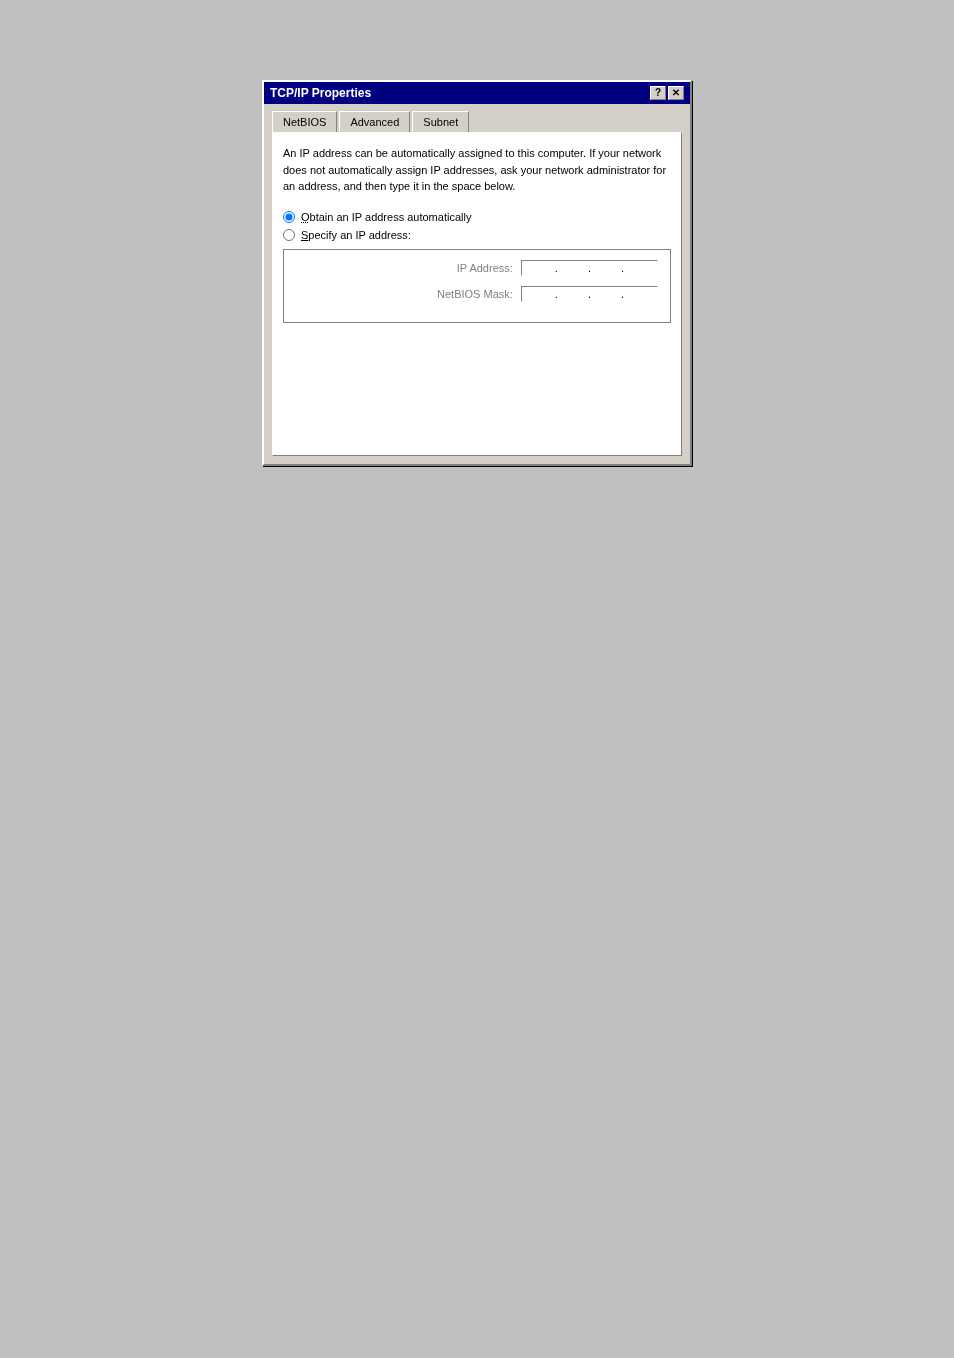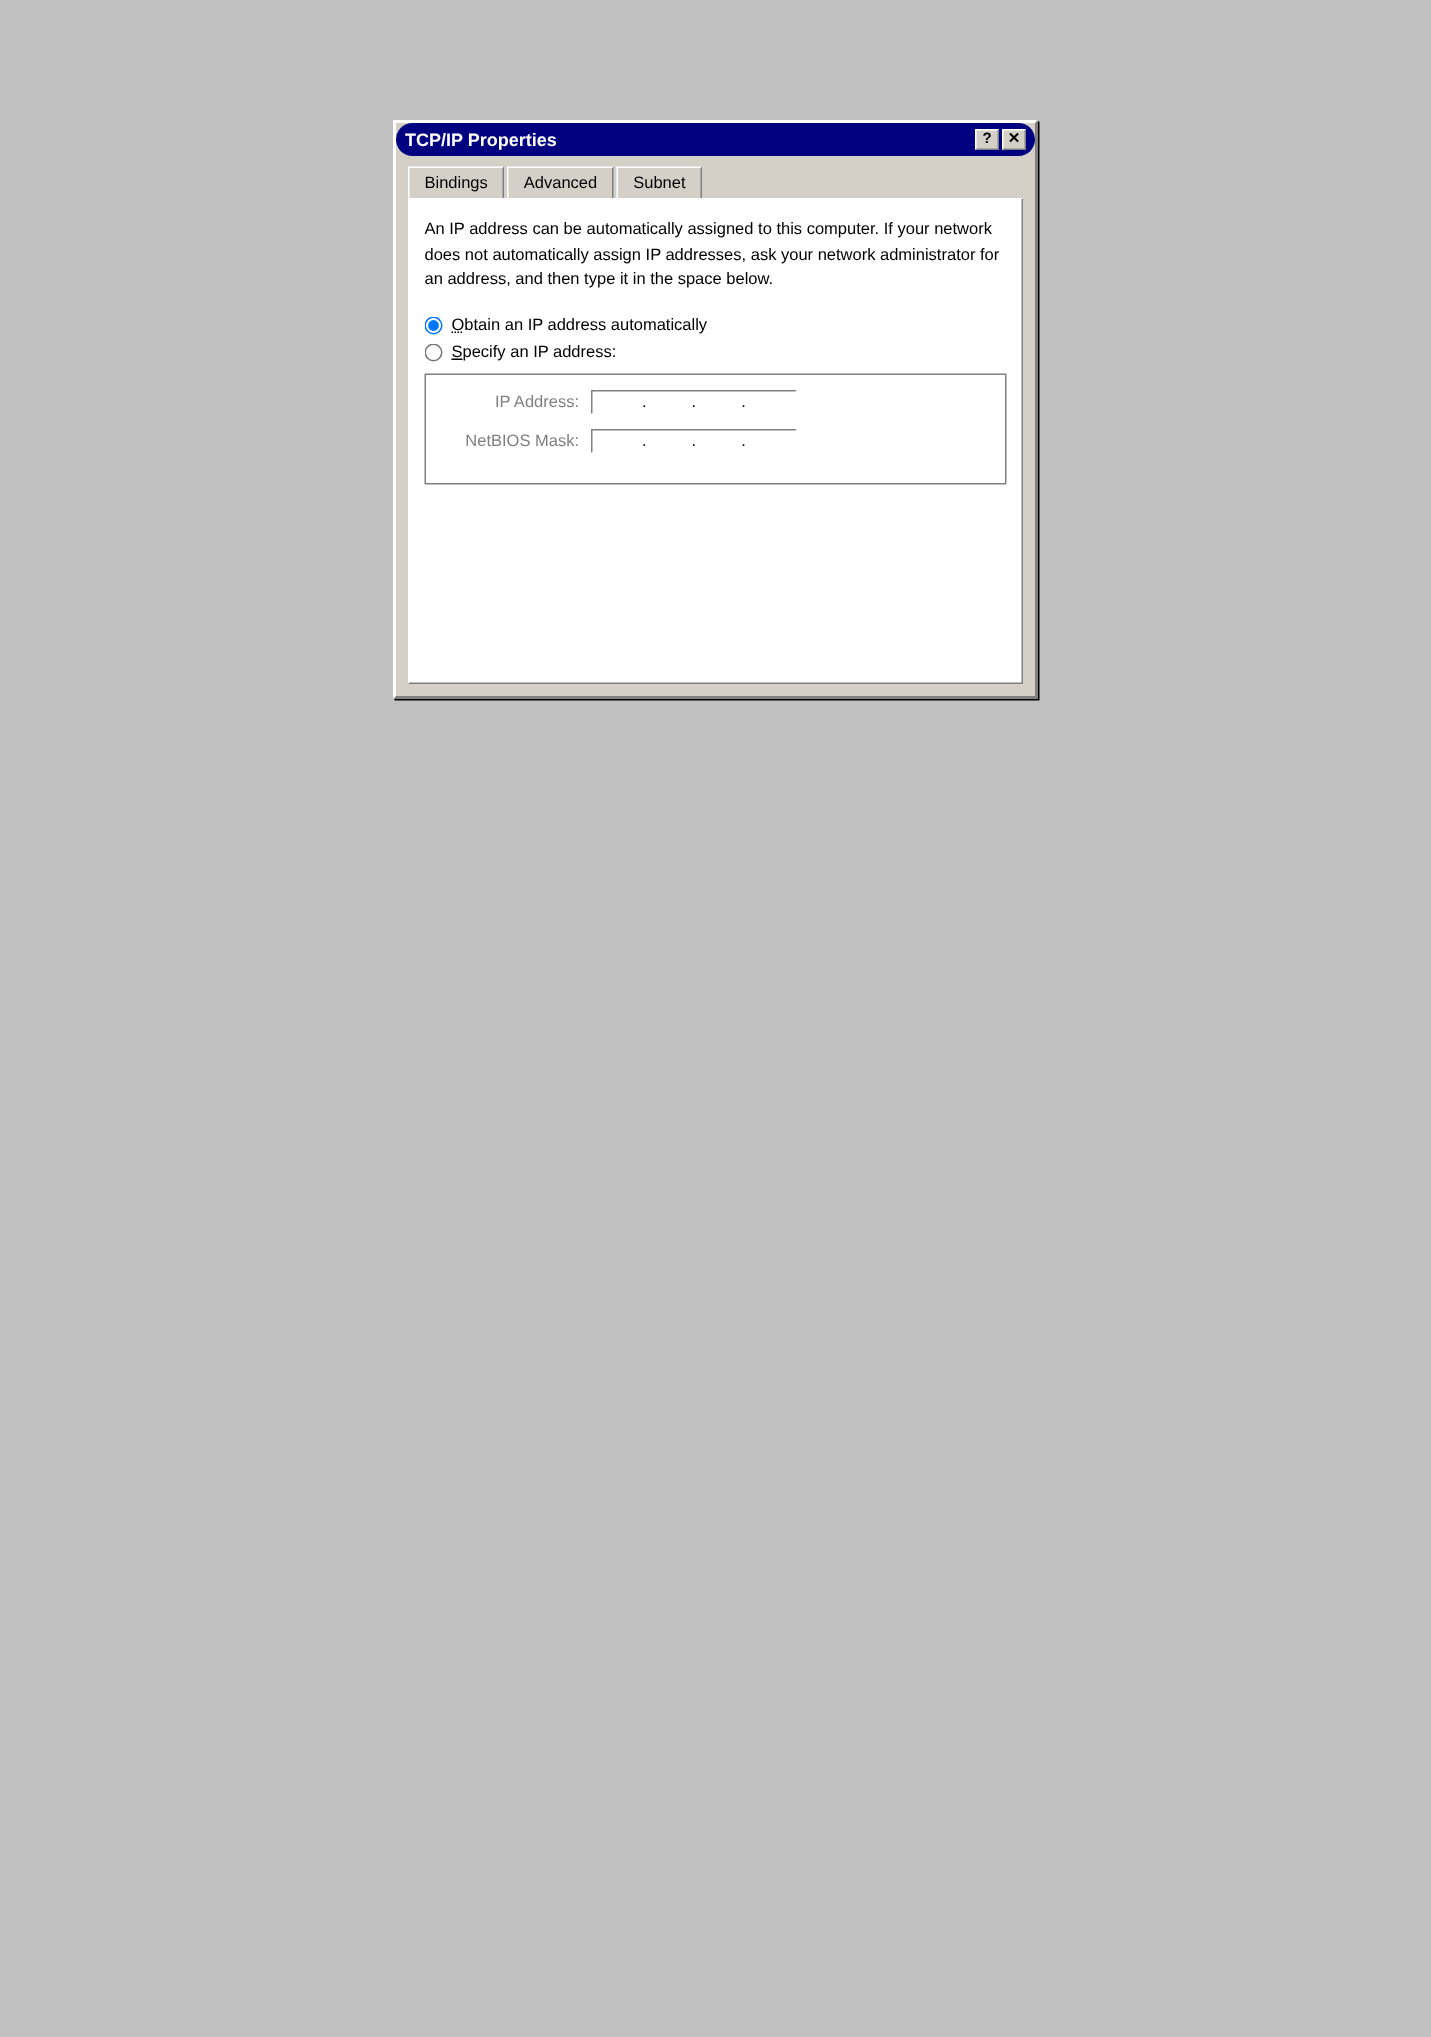--- a/index.html
+++ b/index.html
@@ -31,21 +31,20 @@
     .title-bar {
       background: #000080;
       color: #ffffff;
       font-weight: bold;
       font-size: 12px;
       padding: 3px 6px;
       display: flex;
       align-items: center;
       justify-content: space-between;
       height: 22px;
-      border-radius: 11px;
     }
 
     .title-bar-title {
       flex: 1;
     }
 
     .title-bar-buttons {
       display: flex;
       gap: 2px;
     }
@@ -143,20 +142,21 @@
       border: 1px solid #808080;
       padding: 10px 12px;
       margin-top: 6px;
       position: relative;
     }
 
     .field-row {
       display: flex;
       align-items: center;
       margin-bottom: 10px;
+      justify-content: flex-end;
     }
 
     .field-label {
       width: 90px;
       font-size: 11px;
       color: #808080;
       text-align: right;
       margin-right: 8px;
     }
 
@@ -223,21 +223,21 @@
     <div class="title-bar-buttons">
       <div class="title-btn">?</div>
       <div class="title-btn">✕</div>
     </div>
   </div>
 
   <div class="dialog-content">
 
     <div class="tab-row tab-row-1">
       <div class="tab">
-        <span>Bindings</span>
+        <span>NetBIOS</span>
       </div>
       <div class="tab">
         <span>Advanced</span>
       </div>
       <div class="tab">
         <span>Subnet</span>
       </div>
     </div>
 
 

